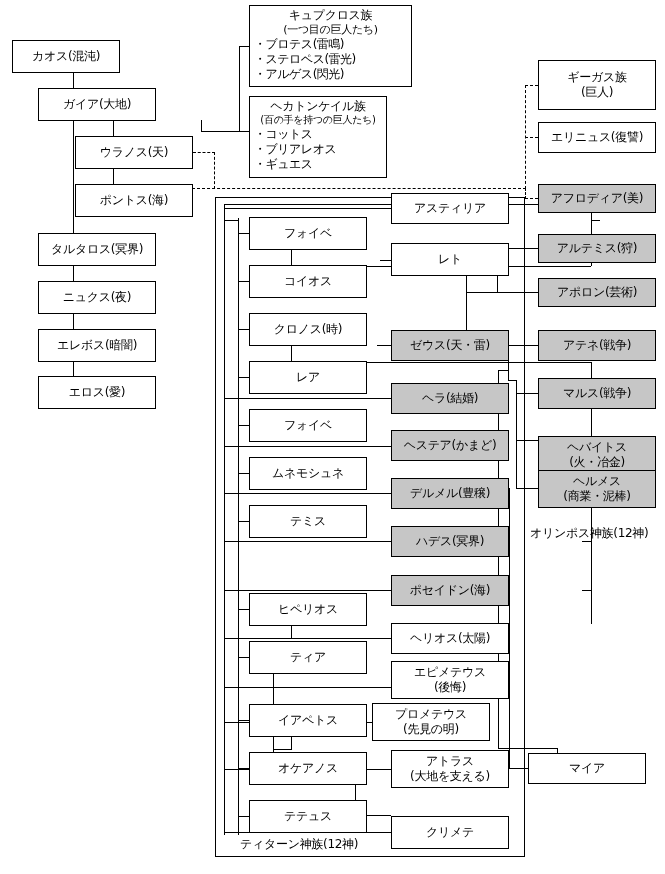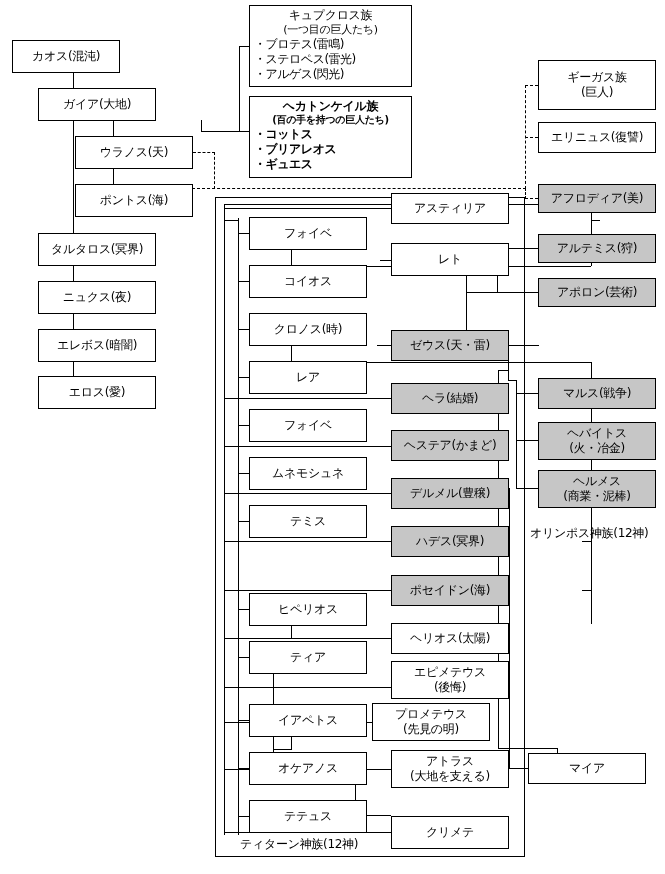--- a/index.html
+++ b/index.html
@@ -229,21 +229,21 @@
   </div>
 
   <div class="box listbox" style="left:249px;top:5px;width:163px;height:82px;">
     <span class="ttl">キュプクロス族</span>
     <span class="sub">(一つ目の巨人たち)</span>
     <span class="li">・ブロテス(雷鳴)</span>
     <span class="li">・ステロペス(雷光)</span>
     <span class="li">・アルゲス(閃光)</span>
   </div>
 
-  <div class="box listbox" style="left:249px;top:96px;width:163px;height:82px;font-weight:bold;">
+  <div class="box listbox" style="left:249px;top:96px;width:138px;height:82px;">
     <span class="ttl">ヘカトンケイル族</span>
     <span class="sub" style="font-size:10px;">(百の手を持つの巨人たち)</span>
     <span class="li">・コットス</span>
     <span class="li">・ブリアレオス</span>
     <span class="li">・ギュエス</span>
   </div>
 
   <div class="box" style="left:538px;top:60px;width:118px;height:50px;">
     <span>ギーガス族</span>
     <span>(巨人)</span>
@@ -340,24 +340,27 @@
   <div class="box" style="left:528px;top:753px;width:118px;height:31px;">
     <span>マイア</span>
   </div>
 
   <div class="box shaded" style="left:538px;top:234px;width:118px;height:29px;">
     <span>アルテミス(狩)</span>
   </div>
   <div class="box shaded" style="left:538px;top:278px;width:118px;height:29px;">
     <span>アポロン(芸術)</span>
   </div>
+  <div class="box shaded" style="left:538px;top:330px;width:118px;height:31px;">
+    <span>アテネ(戦争)</span>
+  </div>
   <div class="box shaded" style="left:538px;top:378px;width:118px;height:31px;">
     <span>マルス(戦争)</span>
   </div>
-  <div class="box shaded" style="left:538px;top:422px;width:118px;height:38px;">
+  <div class="box shaded" style="left:538px;top:436px;width:118px;height:38px;">
     <span>ヘバイトス
 (火・冶金)</span>
   </div>
   <div class="box shaded" style="left:538px;top:470px;width:118px;height:38px;">
     <span>ヘルメス
 (商業・泥棒)</span>
   </div>
 
   <div class="grouplabel" style="left:530px;top:525px;">オリンポス神族(12神)</div>
   <div class="grouplabel" style="left:240px;top:836px;">ティターン神族(12神)</div>

